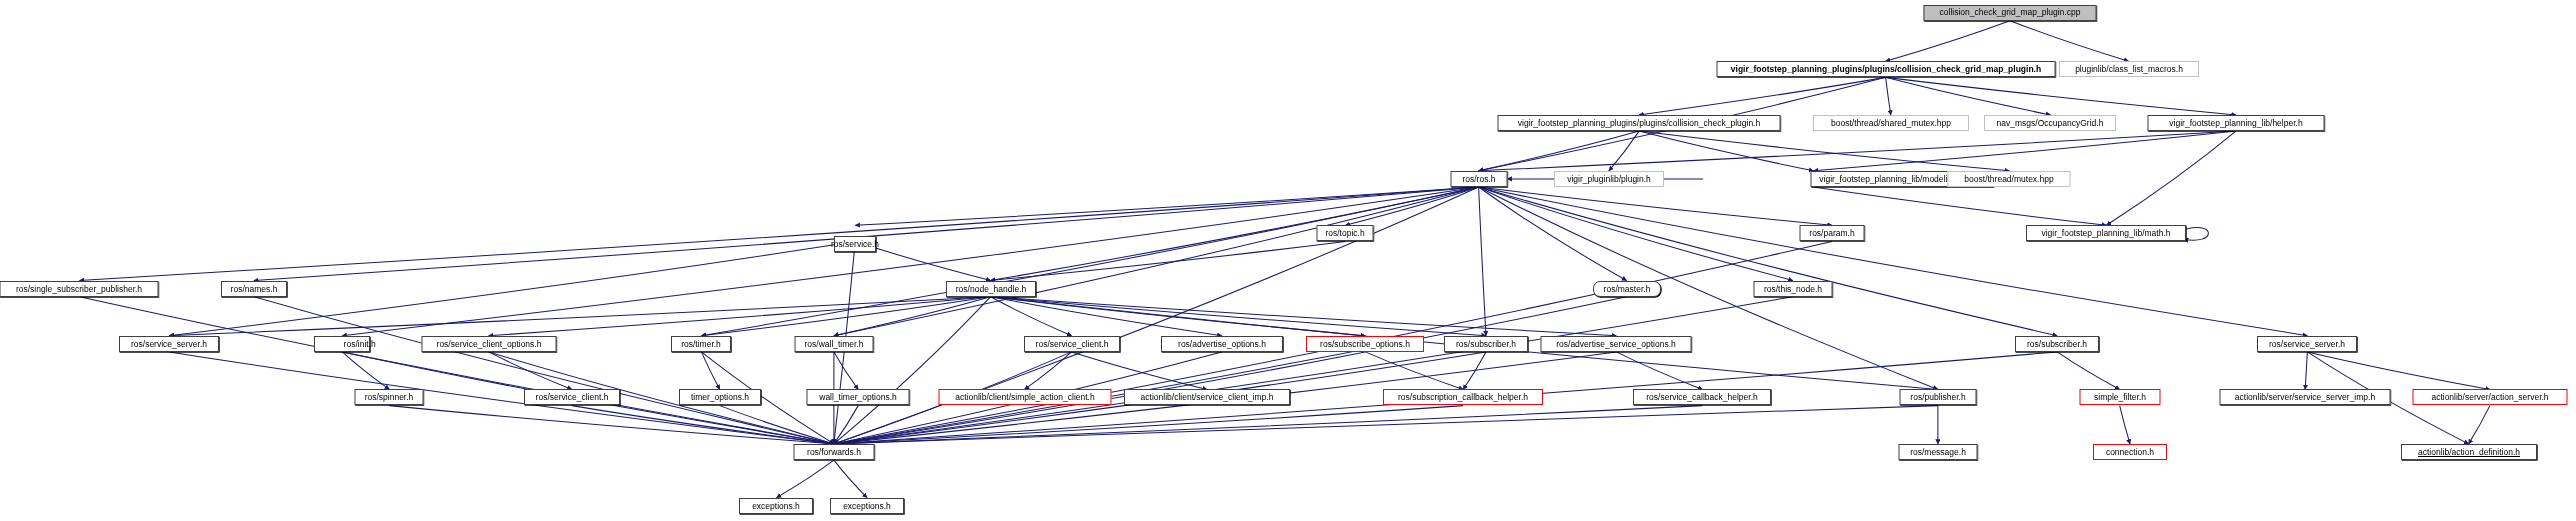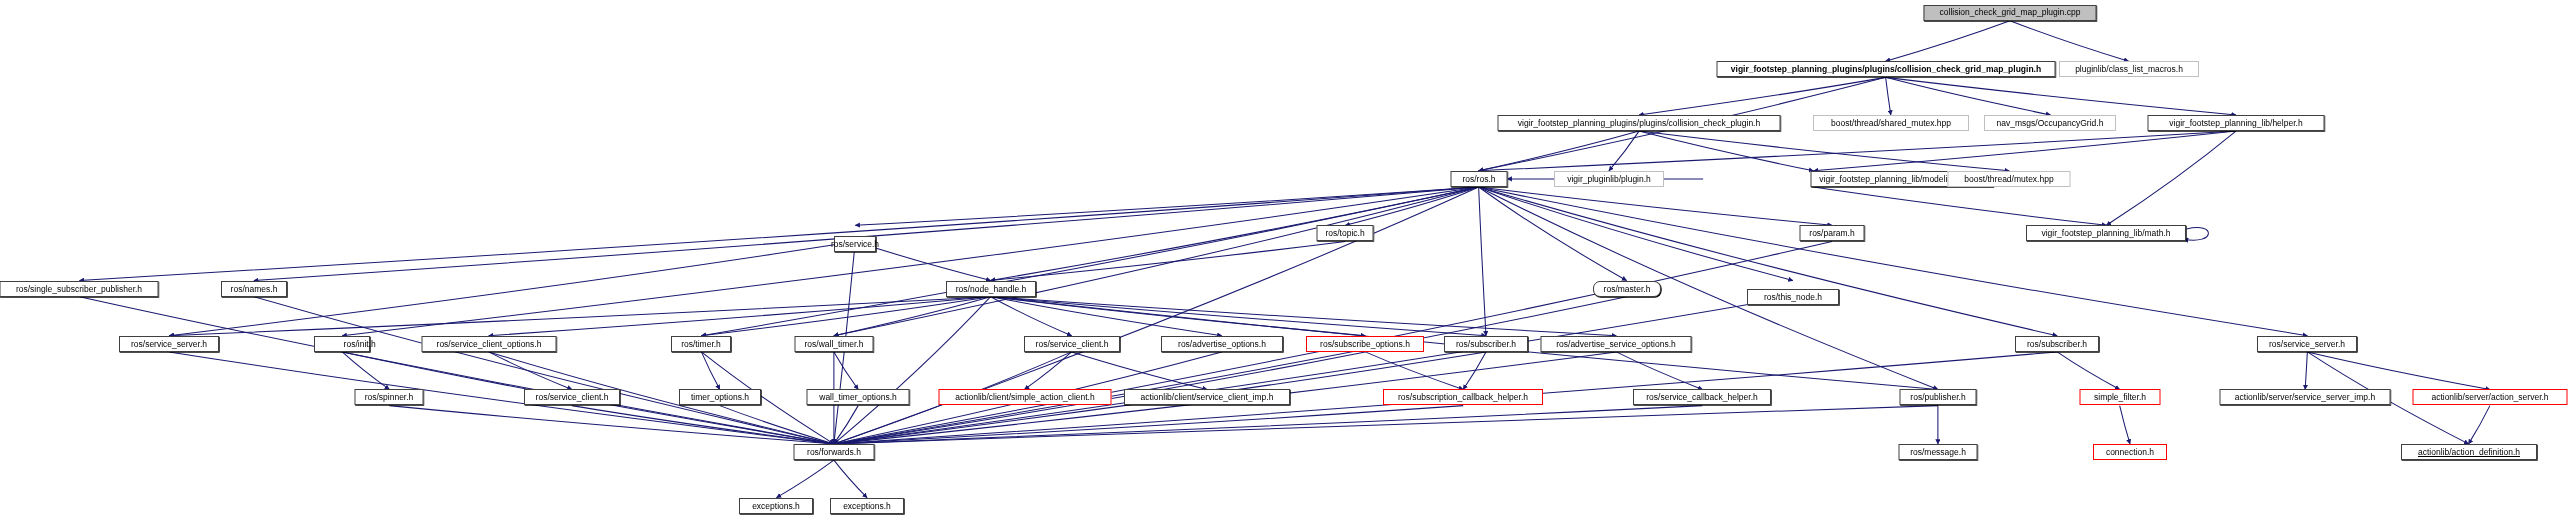--- a/index.html
+++ b/index.html
@@ -206,21 +206,21 @@
       </div>
       <div class="node solid" style="left: 254px; top: 289px; width: 66px;">
         <span>ros/names.h</span>
       </div>
       <div class="node solid" style="left: 991px; top: 289px; width: 90px;">
         <span>ros/node_handle.h</span>
       </div>
       <div class="node solid" style="left: 1627px; top: 289px; width: 68px; border-radius: 7px;">
         <span>ros/master.h</span>
       </div>
-      <div class="node solid" style="left: 1793px; top: 289px; width: 92px; margin-top: 8px;">
+      <div class="node solid" style="left: 1793px; top: 289px; width: 79px;">
         <span>ros/this_node.h</span>
       </div>
       <div class="node solid" style="left: 169px; top: 344px; width: 100px;">
         <span>ros/service_server.h</span>
       </div>
       <div class="node solid" style="left: 342px; top: 344px; width: 56px; padding-left: 39px;">
         <span>ros/init.h</span>
       </div>
       <div class="node solid" style="left: 489px; top: 344px; width: 135px;">
         <span>ros/service_client_options.h</span>

